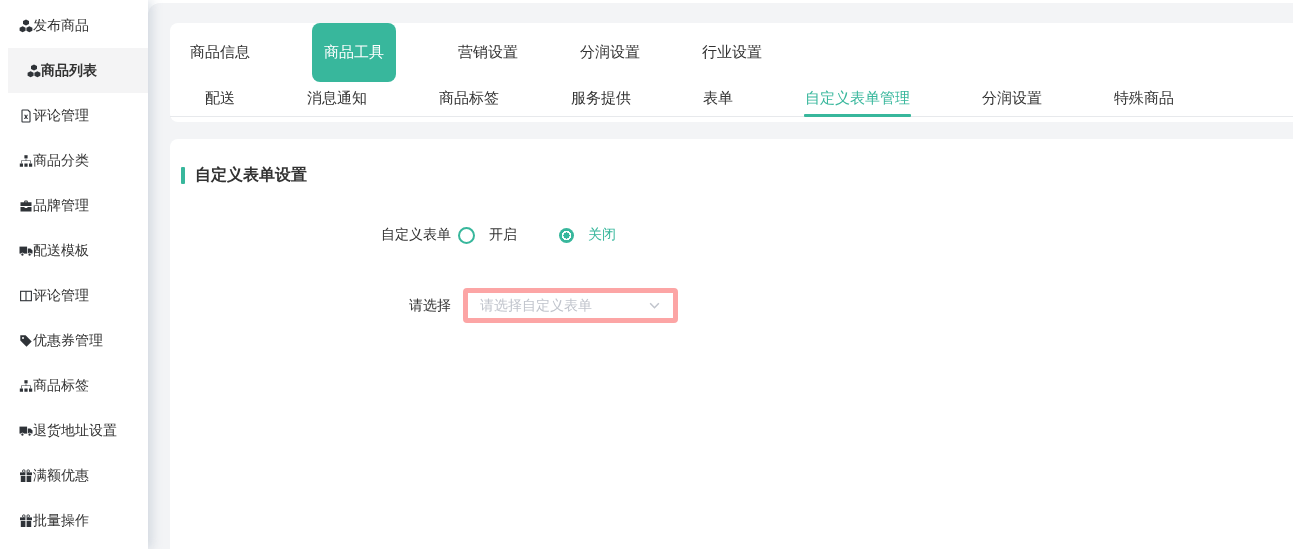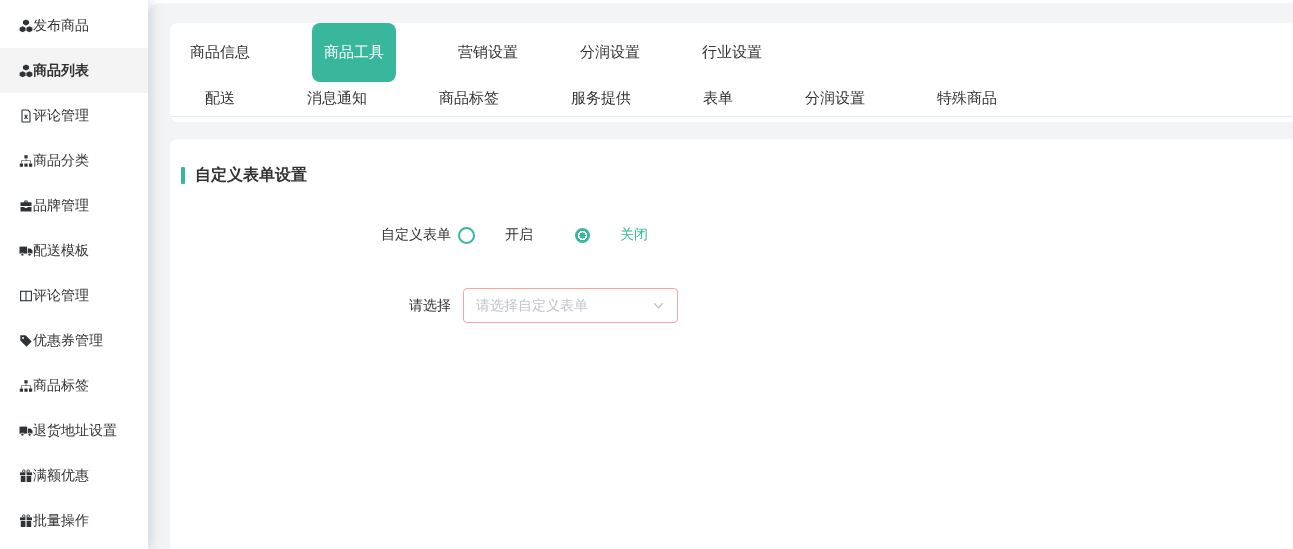--- a/index.html
+++ b/index.html
@@ -5,21 +5,21 @@
   * { margin:0; padding:0; box-sizing:border-box; }
   html,body { width:1293px; height:549px; overflow:hidden; background:#fff;
     font-family:"Liberation Sans","DejaVu Sans",sans-serif; color:#333; }
   .app { display:flex; width:100%; height:100%; }
 
   
   .sidebar { width:148px; min-width:148px; background:#fff; z-index:2; padding-top:3px;
     box-shadow:4px 0 10px rgba(130,148,170,.28); position:relative; }
   .side-item { height:45px; display:flex; align-items:center; padding-left:18px;
     font-size:14px; cursor:pointer; white-space:nowrap; }
-  .side-item.active { background:#f4f4f5; font-weight:bold; }
+  .side-item.active { background:#f4f4f5; font-weight:bold;margin-left:8px; }
   .side-icon { width:15px; height:15px; display:inline-flex; align-items:center;
     justify-content:center; color:#2f3338; flex-shrink:0; }
   .side-icon svg { width:14px; height:14px; }
 
   
   .main { flex:1; background:#f3f4f6; margin-top:3px; border-top-left-radius:12px;
     padding:20px 0 0 22px; overflow:hidden; }
   .card { background:#fff; border-radius:8px; margin-right:-14px; }
 
   
@@ -44,30 +44,30 @@
   .title-bar { width:4px; height:17px; background:var(--accent,#38b79c);
     border-radius:1px; }
   .title-text { font-size:16px; font-weight:bold; }
 
   .form-row { display:flex; align-items:center; }
   .form-label { width:281px; text-align:right; font-size:14px; flex-shrink:0; }
   .row-radio { margin-top:40px; }
   .row-select { margin-top:44px; }
 
   .radio-group { display:flex; align-items:center; margin-left:7px; column-gap:42px; }
-  .radio-option { display:flex; align-items:center; column-gap:30px; cursor:pointer; }
+  .radio-option { display:flex; align-items:center; column-gap:14px; cursor:pointer; }
   .radio-circle { width:17px; height:17px; border:2px solid var(--accent,#38b79c);
     border-radius:50%; background:#fff; }
   .radio-option.checked .radio-circle { width:15px; height:15px; border:none;
     background:radial-gradient(circle, var(--accent,#38b79c) 0 3px,
       #fff 3.2px 4.6px, var(--accent,#38b79c) 4.8px 7.5px); }
   .radio-text { font-size:14px; }
   .radio-option.checked .radio-text { color:var(--accent,#38b79c);font-family:Liberation Serif, serif; }
 
-  .select-box { margin-left:12px; width:215px; height:35px; border:1px solid #fca5a5;
+  .select-box { margin-left:12px; width:215px; height:35px; border:5px solid #fca5a5;
     border-radius:4px; background:#fff; display:flex; align-items:center;
     justify-content:space-between; padding:0 12px; cursor:pointer; }
   .select-placeholder { color:#c0c4cc; font-size:14px; }
   .chevron { color:#c0c4cc; display:inline-flex; }
 </style>
 </head>
 <body>
 
 <div class="app">
 
@@ -213,20 +213,21 @@
         <div class="ptab">营销设置</div>
         <div class="ptab">分润设置</div>
         <div class="ptab">行业设置</div>
       </div>
       <div class="secondary-tabs">
         <div class="stab">配送</div>
         <div class="stab">消息通知</div>
         <div class="stab">商品标签</div>
         <div class="stab">服务提供</div>
         <div class="stab">表单</div>
+        <div class="stab active">自定义表单管理</div>
         <div class="stab">分润设置</div>
         <div class="stab">特殊商品</div>
       </div>
     </section>
 
     <section class="card content-card">
 
       <div class="section-title">
         <span class="title-bar"></span>
         <span class="title-text">自定义表单设置</span>

